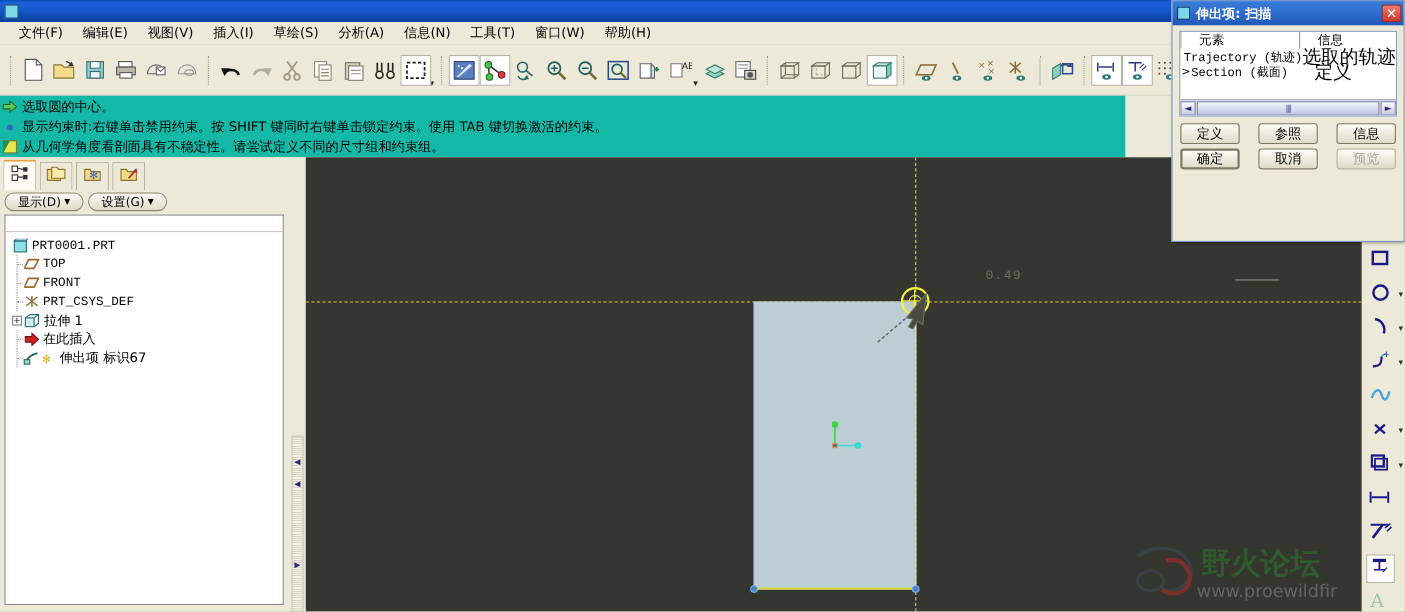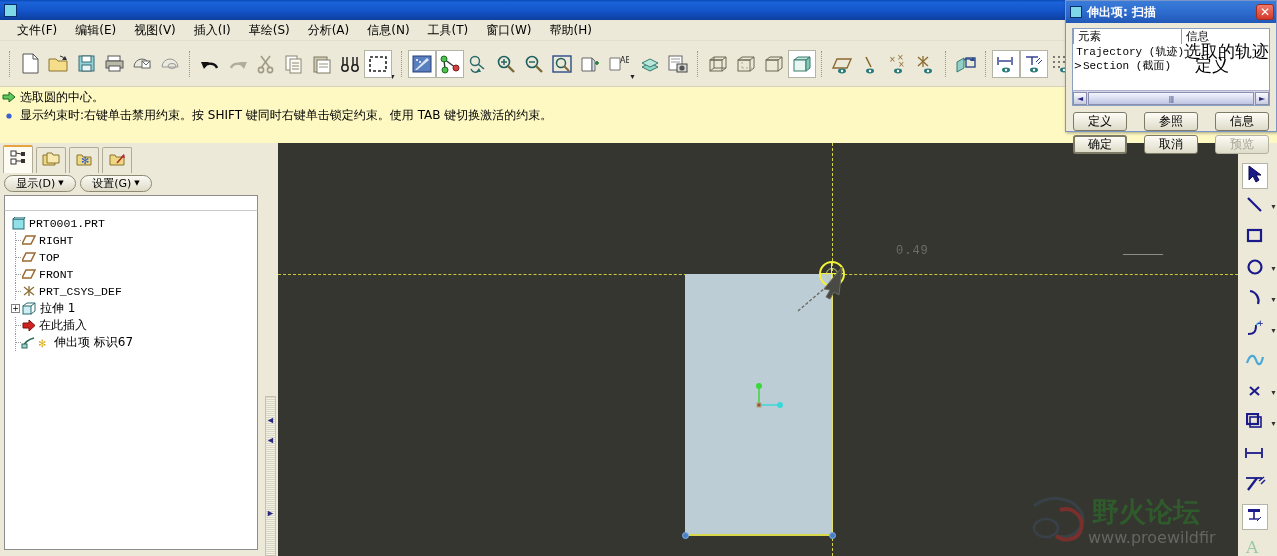--- a/index.html
+++ b/index.html
@@ -55,22 +55,22 @@
   }
   .tb-btn.active { background: #ffffff; border: 1px solid #b5b5a5; }
   .tb-btn svg { display: block; }
   .tb-caret {
     font-size: 7px; color: #222; margin-left: -3px; align-self: flex-end;
     margin-bottom: 6px;
   }
 
   
   .msgarea {
-    position: absolute; left: 0; top: 87px; width: 1277px; height: 56px;
-    background: #fef9c3; padding: 2px 0 0 2px;
+    position: absolute; left: 0; top: 87px; width: 1023px; height: 56px;
+    background: #14b8a6; padding: 2px 0 0 2px;
   }
   .msgline { display: flex; align-items: flex-start; height: 18px; }
   .msg-ico { width: 15px; height: 15px; flex: 0 0 15px; margin-right: 3px; margin-top: 1px; }
   .msg-text {
     font-size: 12px; color: #000; line-height: 16px; white-space: nowrap;
     font-family: "DejaVu Sans", sans-serif;
   }
 
   
   .leftpanel {
@@ -211,21 +211,21 @@
   }
   .rt-row { height: 31px; display: flex; align-items: center; padding-left: 4px; }
   .rt-btn {
     width: 26px; height: 26px; display: flex; align-items: center; justify-content: center;
   }
   .rt-btn.active { background: #ffffff; border: 1px solid #b5b5a5; }
   .rt-caret { font-size: 7px; color: #333; margin-left: 2px; }
 
   
   .dialog {
-    position: absolute; left: 1065px; top: 0; width: 212px; height: 132px;
+    position: absolute; left: 1065px; top: 0; width: 212px; height: 220px;
     background: #ece9d8; border: 1px solid #7a96c8;
     box-shadow: 1px 1px 3px rgba(0,0,0,.35);
   }
   .dlg-title {
     height: 22px; background: linear-gradient(to bottom,#3a7bd8 0%,#2f6ed0 45%,#2158b8 100%);
     display: flex; align-items: center; padding-left: 4px;
   }
   .dlg-ico { width: 12px; height: 12px; background: #7fd8e8; border: 1px solid #0b2f6b; margin-right: 5px; }
   .dlg-title-text {
     color: #fff; font-size: 12px; font-weight: bold; flex: 1;
@@ -237,21 +237,21 @@
     border: 1px solid #a42a1d; border-radius: 3px;
     color: #fff; font-size: 12px; font-weight: bold; line-height: 14px; text-align: center;
     font-family: "DejaVu Sans", sans-serif;
   }
   .dlg-list {
     margin: 5px 6px 0 6px; height: 78px; background: #fff;
     border: 1px solid #8aa0c0; position: relative; overflow: hidden;
   }
   .dlg-cols { display: flex; height: 15px; border-bottom: 0; }
   .dlg-col {
-    font-size: 11.5px; color: #000; padding-left: 4px;
+    font-size: 11.5px; color: #000; padding-left: 16px;
     font-family: Liberation Mono, monospace;
   }
   .dlg-col.c1 { width: 108px; border-left: 1px solid #9a9a9a; }
   .dlg-col.c2 { border-left: 1px solid #9a9a9a; flex: 1; }
   .dlg-row { display: flex; height: 14px; align-items: center; }
   .dlg-row .arrow { width: 10px; font-size: 10px; color: #000; text-align: center;
     font-family: "DejaVu Sans", sans-serif; }
   .dlg-row .el {
     width: 112px; font-size: 11px; color: #000;
     font-family: "Liberation Mono", monospace; white-space: nowrap;
@@ -620,20 +620,29 @@
       <span class="msg-text">选取圆的中心。</span>
     </div>
     <div class="msgline">
       <span class="msg-ico">
         <svg width="15" height="15">
             <circle cx="7" cy="8" r="2.6" fill="#3a5fd0"></circle>
           </svg>
       </span>
       <span class="msg-text">显示约束时:右键单击禁用约束。按 SHIFT 键同时右键单击锁定约束。使用 TAB 键切换激活的约束。</span>
     </div>
+    <div class="msgline">
+      <span class="msg-ico">
+        <svg width="15" height="15">
+            <rect x="1" y="2" width="12" height="11" fill="#e8e84a" stroke="#7a7a20"></rect>
+            <polygon points="1,13 7,2 1,2" fill="#2a8a5a"></polygon>
+          </svg>
+      </span>
+      <span class="msg-text">从几何学角度看剖面具有不稳定性。请尝试定义不同的尺寸组和约束组。</span>
+    </div>
   </div>
 
   <div class="leftpanel">
     <div class="tree-tabs">
       <div class="tree-tab sel">
         <span>
           <svg width="17" height="16">
               <rect x="1" y="1" width="5" height="5" fill="#fff" stroke="#333"></rect>
               <rect x="1" y="9" width="5" height="5" fill="#fff" stroke="#333"></rect>
               <rect x="11" y="2" width="4" height="4" fill="#333"></rect>
@@ -688,29 +697,20 @@
       <div class="tnode">
         <span class="tico">
           <svg width="14" height="14">
               <rect x="1" y="2" width="11" height="10" fill="#8fe0e8" stroke="#2a6a72"></rect>
               <polygon points="1,2 3,0 13,0 12,2" fill="#c8f2f6" stroke="#2a6a72"></polygon>
             </svg>
         </span>
         <span class="lbl mono">PRT0001.PRT</span>
       </div>
 
-      <div class="tnode">
-        <span class="dotline elbow"></span>
-        <span class="tico">
-          <svg width="14" height="13">
-              <polygon points="4,2 13,2 9,10 0,10" fill="none" stroke="#9a6a30" stroke-width="1.5"></polygon>
-            </svg>
-        </span>
-        <span class="lbl mono">RIGHT</span>
-      </div>
 
       <div class="tnode">
         <span class="dotline elbow"></span>
         <span class="tico">
           <svg width="14" height="13">
               <polygon points="4,2 13,2 9,10 0,10" fill="none" stroke="#9a6a30" stroke-width="1.5"></polygon>
             </svg>
         </span>
         <span class="lbl mono">TOP</span>
       </div>

